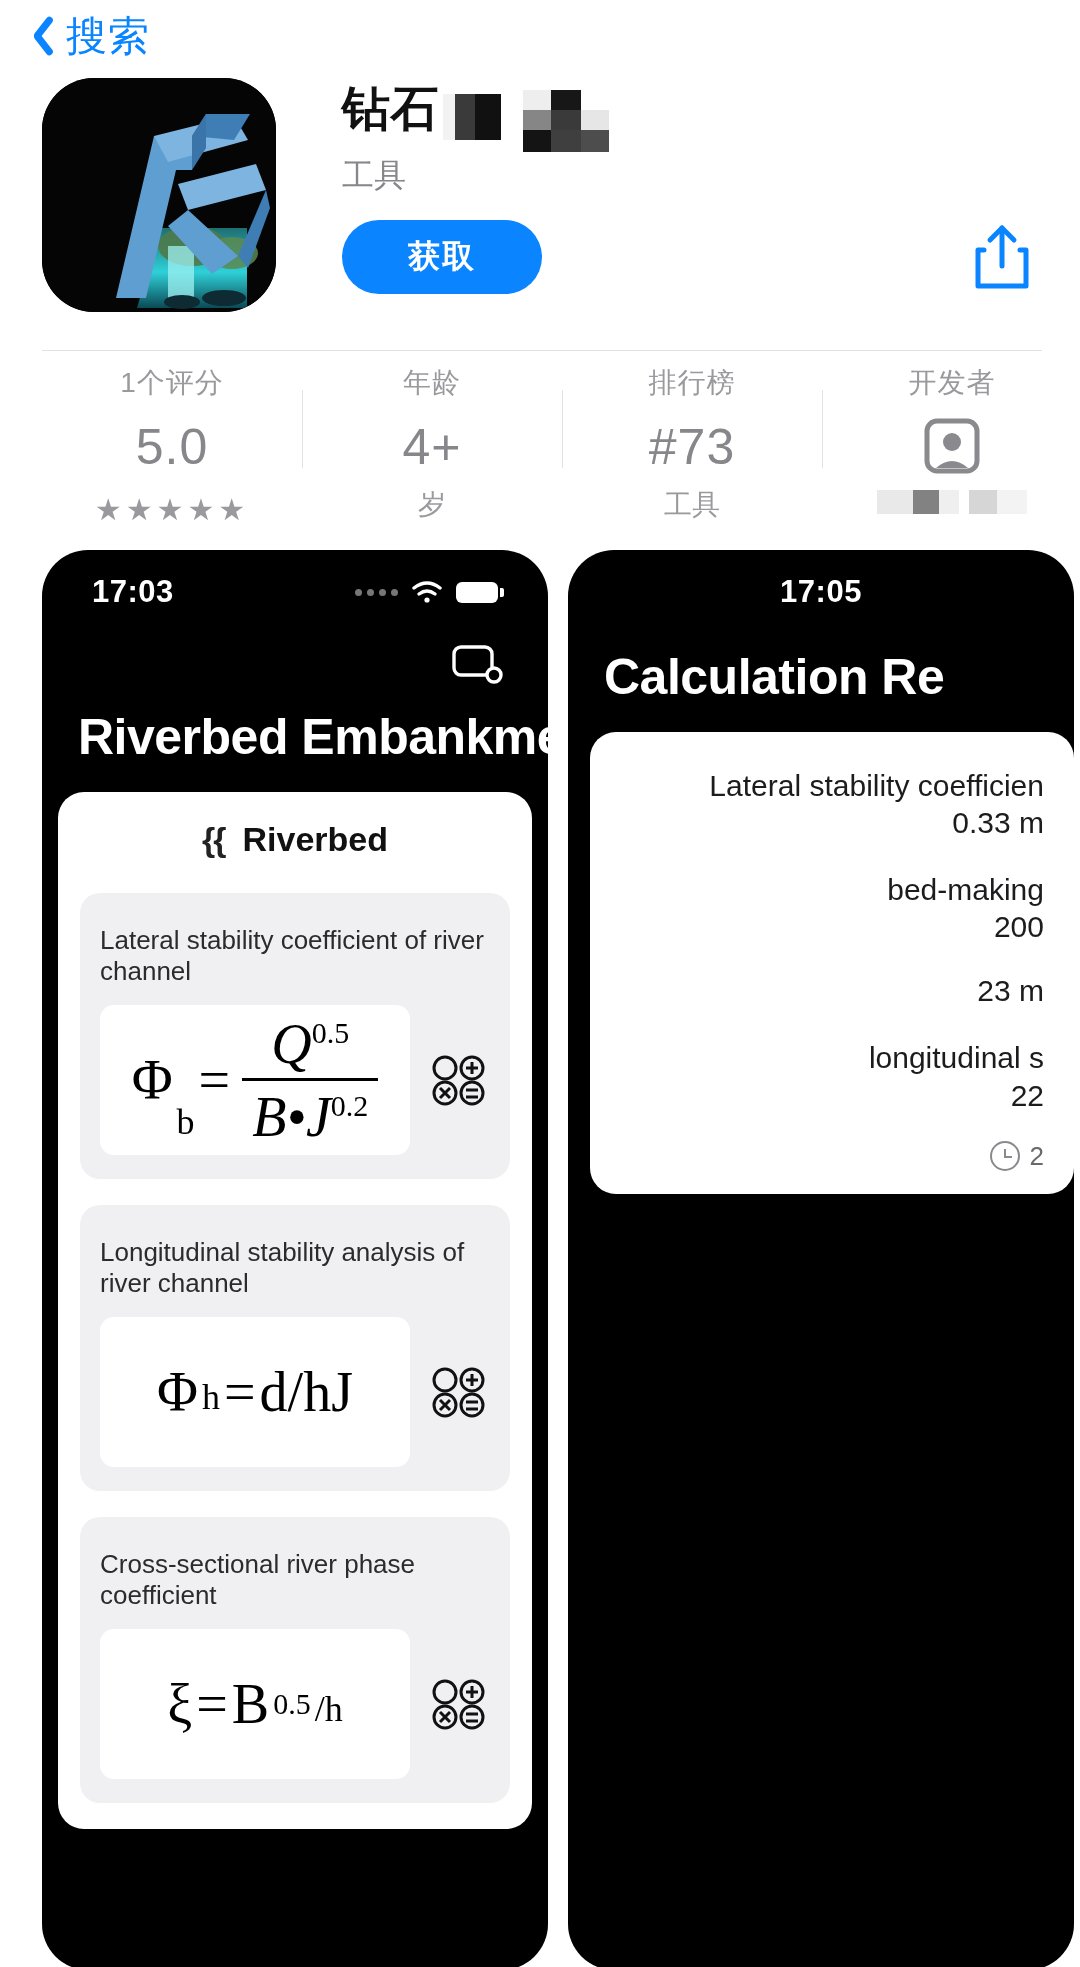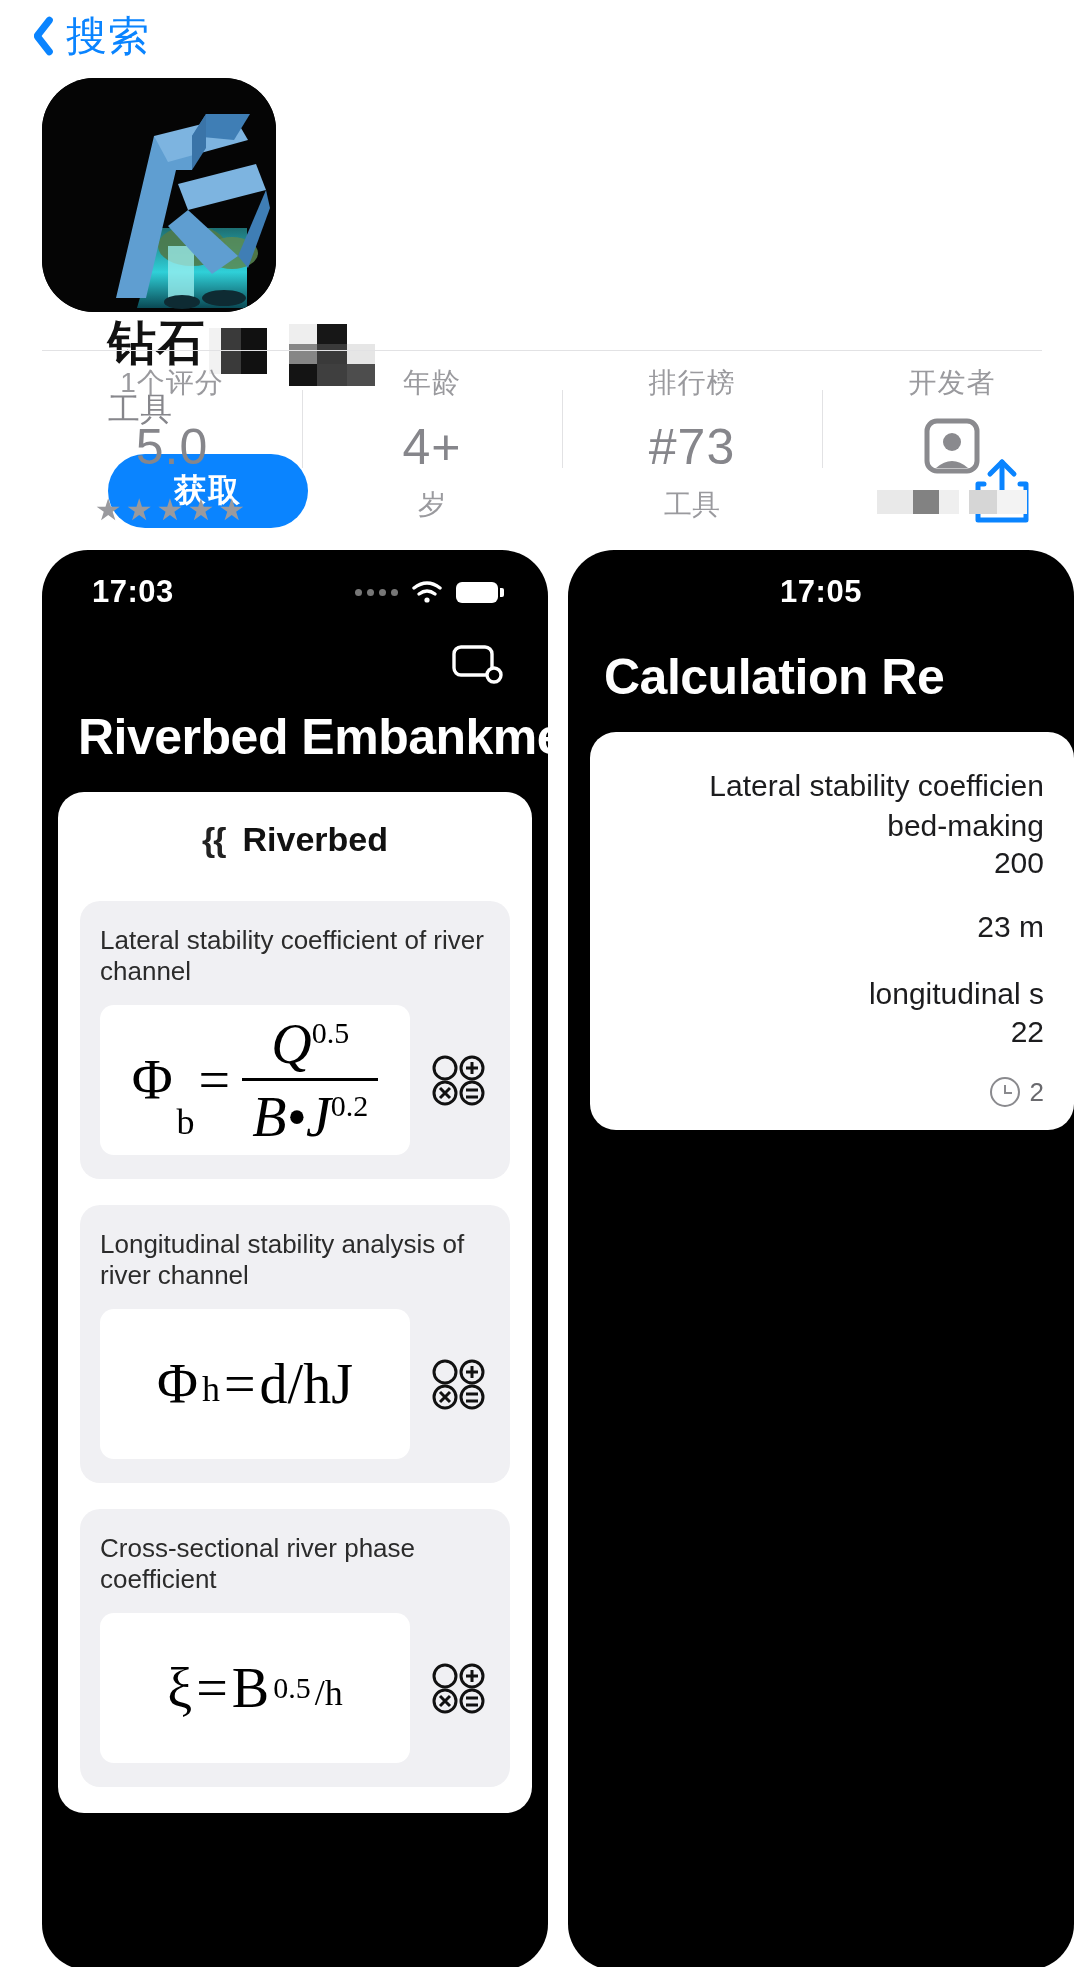--- a/index.html
+++ b/index.html
@@ -17,21 +17,21 @@
   .back-chevron { width: 34px; height: 52px; position: relative; margin-right: 10px; }
   .back-chevron::before, .back-chevron::after {
     content: ""; position: absolute; left: 10px; width: 7px; height: 26px;
     background: #0a84ff; border-radius: 4px;
   }
   .back-chevron::before { top: 2px; transform: rotate(38deg); transform-origin: bottom center; }
   .back-chevron::after  { top: 24px; transform: rotate(-38deg); transform-origin: top center; }
   .back-label { color: #0a84ff; font-size: 41px; font-weight: 400; letter-spacing: 1px; }
 
   
-  .app-header { position: absolute; top: 78px; left: 42px; width: 1000px; height: 240px; display: flex; flex-direction: column; }
+  .app-header { position: absolute; top: 78px; left: 42px; width: 1000px; height: 240px; display: flex; }
   .app-icon { width: 234px; height: 234px; border-radius: 52px; background: #050505;
               position: relative; overflow: hidden; flex: none; }
   .icon-art { position: absolute; inset: 0; }
   .app-meta { margin-left: 66px; flex: 1; position: relative; }
   .app-title { font-size: 48px; font-weight: 700; color: #111; letter-spacing: 0.5px;
                line-height: 1.12; display: flex; align-items: center; }
   .censor { display: inline-block; margin-left: 4px; }
   .censor-a { width: 58px; height: 46px; position: relative; top: 8px;
               background:
                 linear-gradient(to right,#f2f2f2 0 20%, #3a3a3a 20% 55%, #111 55% 100%); }
@@ -90,21 +90,21 @@
   .back-row .mini-chev::before { top:0; transform: rotate(38deg); transform-origin: bottom center; }
   .back-row .mini-chev::after  { top:16px; transform: rotate(-38deg); transform-origin: top center; }
   .back-row span { font-size: 34px; font-weight: 400; }
 
   .white-sheet { background: #fff; border-radius: 26px; margin: 0 16px; color: #000;
                  padding: 28px 0 0 0; overflow: hidden; }
   .sheet-head { display: flex; align-items: center; justify-content: center; gap: 18px;
                 font-size: 34px; font-weight: 700; color: #111; padding-bottom: 26px; }
   .squiggle { font-size: 34px; color: #222; letter-spacing: -2px; }
 
-  .formula-block { background: #f0f0f3; border-radius: 20px; margin: 16px 22px 26px 22px; padding: 24px 20px 24px 20px; }
+  .formula-block { background: #f0f0f3; border-radius: 20px; margin: 8px 22px 26px 22px; padding: 32px 20px 24px 20px; }
   .formula-caption { font-size: 26px; color: #2b2b2b; margin-bottom: 18px; }
   .formula-row { display: flex; align-items: center; gap: 18px; }
   .formula-card { flex: 1; background: #fff; border-radius: 14px; min-height: 150px;
                   display: flex; align-items: center; justify-content: center;
                   font-family: "Liberation Serif", serif; }
   .eq { font-size: 56px; color: #000; display: flex; align-items: center; gap: 4px; }
   .eq .sub { font-size: 36px; align-self: flex-end; position: relative; top: -6px; }
   .frac { display: inline-flex; flex-direction: column; align-items: center; margin-left: 8px; }
   .frac .num { font-style: italic; padding: 0 10px 2px 10px; }
   .frac .den { font-style: italic; padding: 4px 10px 0 10px; border-top: 3px solid #000; }
@@ -353,20 +353,21 @@
     <div class="phone phone-2">
       <div class="status-bar">
         <div class="clock" style="margin:0 auto">17:05</div>
       </div>
 
 
       <div class="shot-title">Calculation Re</div>
 
       <div class="results-sheet">
         <div class="res-line">Lateral stability coefficien</div>
+        <div class="res-val">0.33 m</div>
 
         <div class="res-line">bed-making</div>
         <div class="res-val">200</div>
 
         <div class="res-val">23 m</div>
 
         <div class="res-line">longitudinal s</div>
         <div class="res-val" style="margin-bottom:22px">22</div>
 
         <div class="res-foot">

